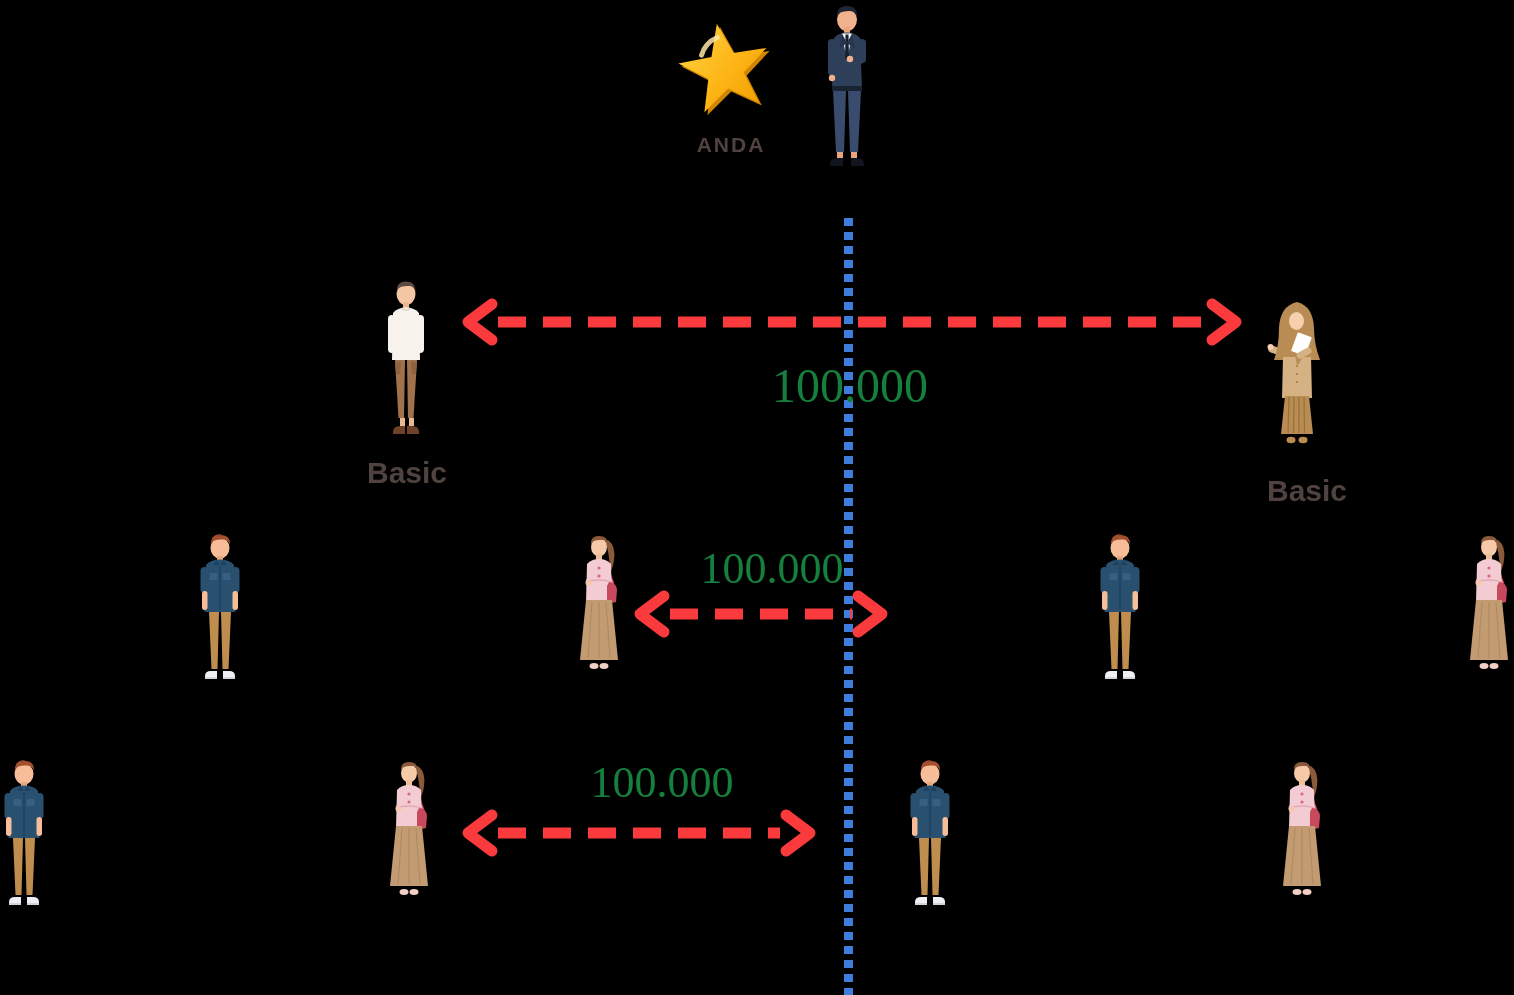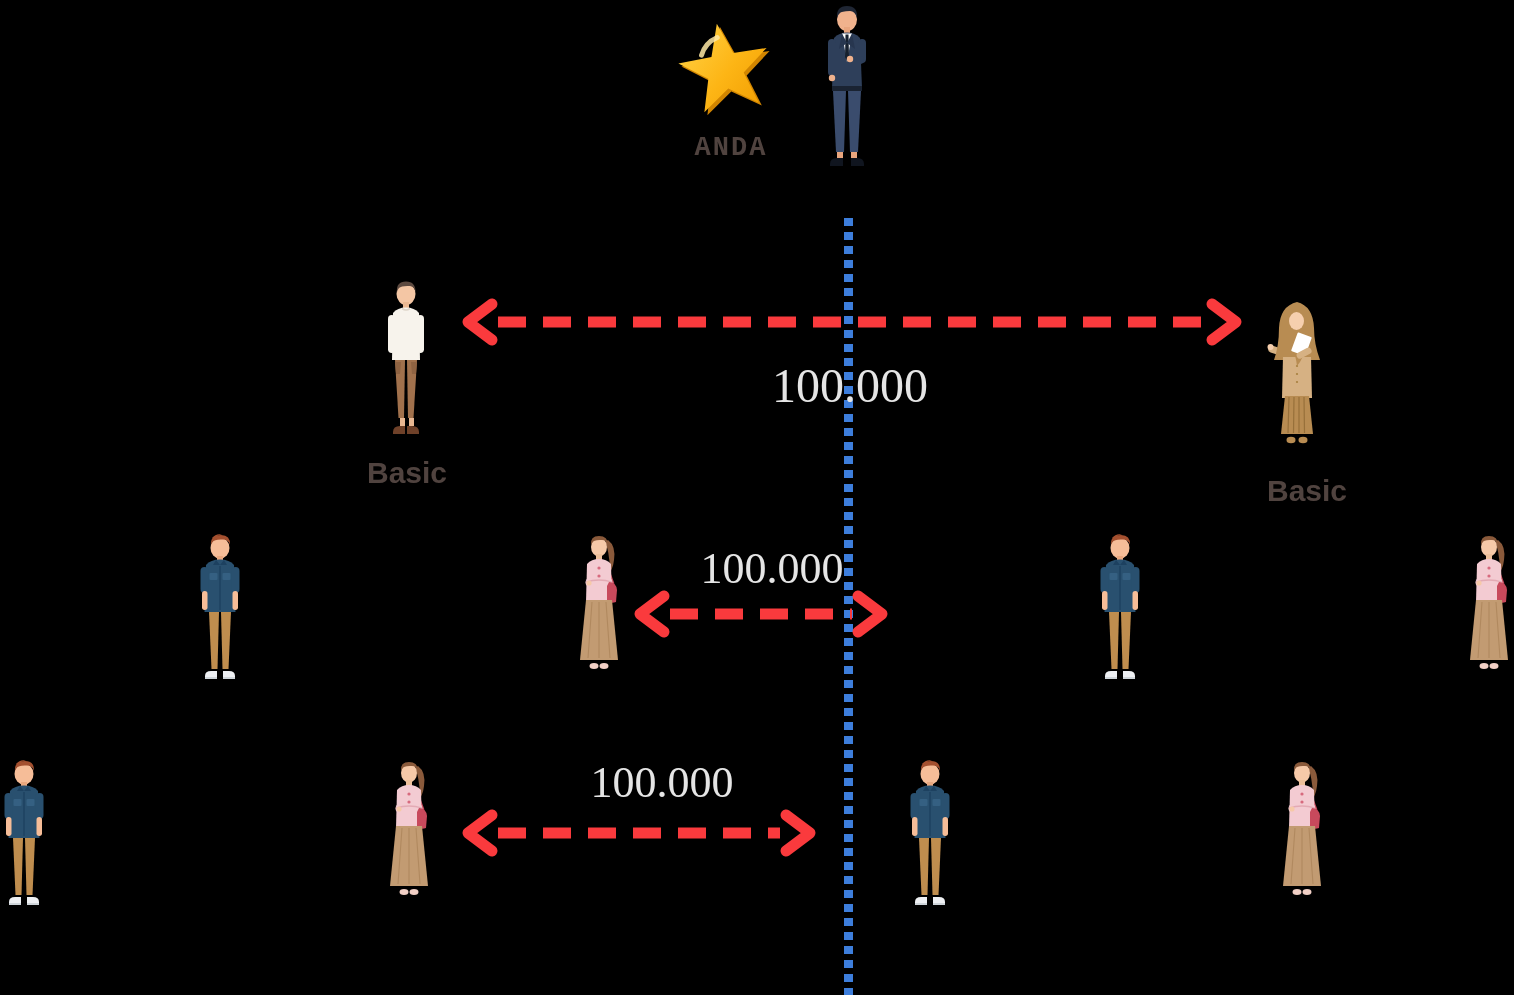--- a/index.html
+++ b/index.html
@@ -3,25 +3,25 @@
 <meta charset="utf-8">
 <style>
   html,body{margin:0;padding:0;background:#000;}
   .canvas{
     position:relative;width:1514px;height:995px;background:#000;
     overflow:hidden;font-family:"Liberation Sans",sans-serif;
   }
   .abs{position:absolute;}
   .cx{transform:translateX(-50%);}
   .name-label{font-weight:bold;color:#50433f;white-space:nowrap;}
-  .root-label{font-size:27px;letter-spacing:2px;font-family:Liberation Mono, monospace;}
+  .root-label{font-size:21px;letter-spacing:2px;}
   .basic-label{font-size:30px;}
   .amount{
     font-family:"Liberation Serif","DejaVu Serif",serif;
-    color:#e5e5e5;white-space:nowrap;z-index:3;text-align:right;
+    color:#15803d;white-space:nowrap;z-index:3;text-align:right;
   }
   .amount-lg{font-size:48px;}
   .amount-md{font-size:44px;}
   .divider{
     width:9px;z-index:1;
     background-image:repeating-linear-gradient(
       to bottom,#3d7edc 0px,#3d7edc 8px,transparent 8px,transparent 14px);
   }
   svg.arrow{z-index:2;overflow:visible;}
   .fig{z-index:4;}

